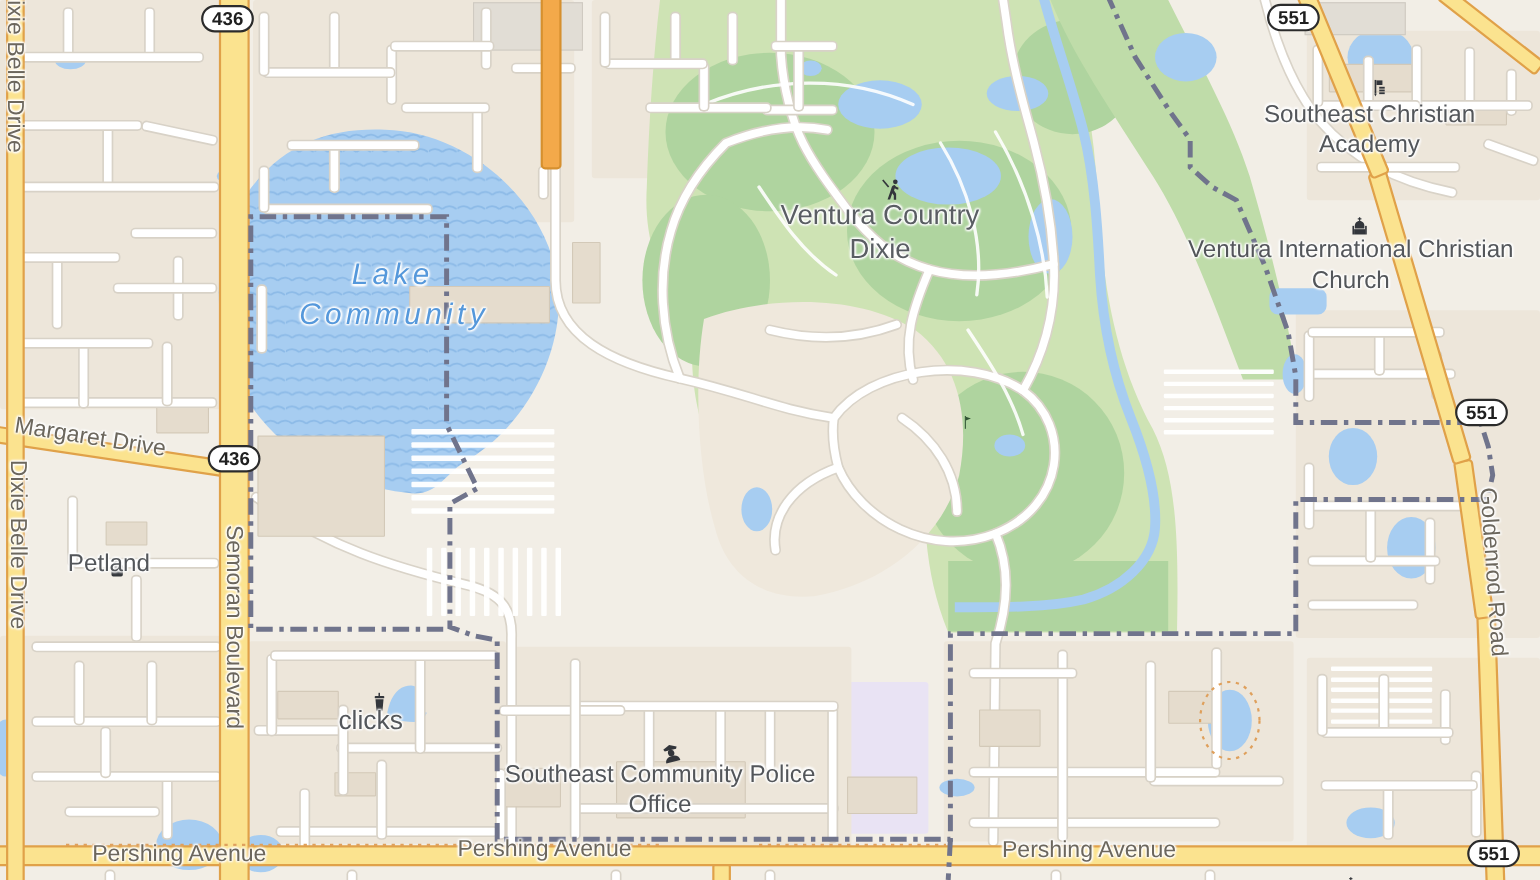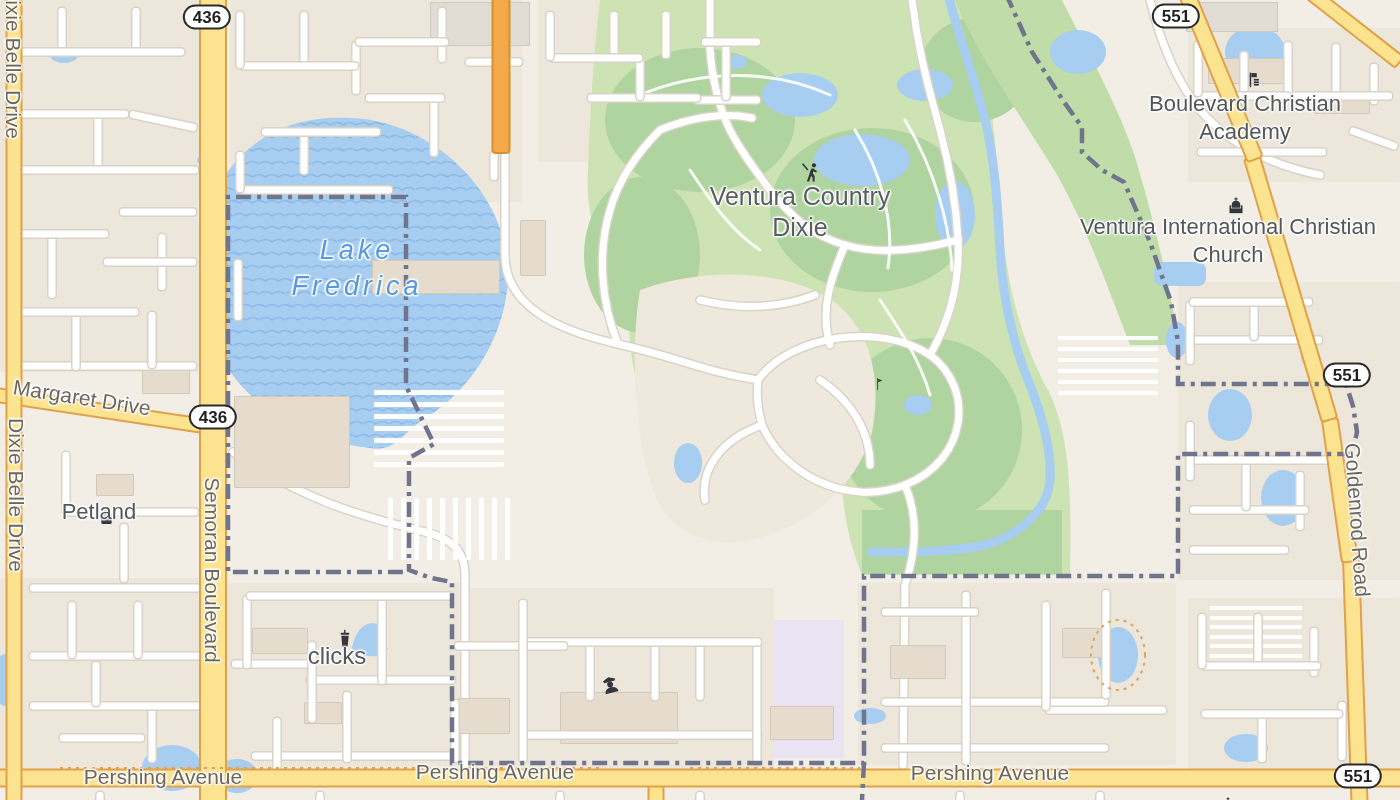--- a/index.html
+++ b/index.html
@@ -296,42 +296,42 @@
     <g stroke="#70748C" stroke-width="4.5" fill="none" stroke-dasharray="15 6 4 6">
       <path d="M1006,-6 L1032,52 L1064,102 L1082,127 L1082,152 L1102,170 L1124,182 L1150,242 L1171,302 L1178,342 L1178,384 L1346,384 L1353,406 L1357,432 L1352,454 L1178,454 L1178,576 L864,576 L864,763 L452,763 L452,582 L431,578 L409,570 L409,458 L434,444 L406,386 L406,197 L228,197 L228,572 L407,572"></path>
       <path d="M864,763 L862,800"></path>
     </g>
     <g stroke="#DFA05C" stroke-width="2" fill="none" stroke-dasharray="3 5">
       <ellipse cx="1118" cy="655" rx="27" ry="35"></ellipse>
       <path d="M60,768 H600 M690,768 H860"></path>
     </g>
   </svg>
 
-  <div class="lbl waterlbl z6" style="left:357px;top:268px;width:170px">Lake Fredrica</div>
+  <div class="lbl waterlbl z6" style="left:357px;top:268px;width:170px">Lake Community</div>
 
   <div class="icon z6" style="left:800px;top:162px">
     <svg width="22" height="22" viewBox="0 0 24 24" fill="#33363B">
       <circle cx="15.2" cy="3.6" r="2.3"></circle>
       <rect x="4.6" y="0.8" width="1.7" height="9" transform="rotate(-40 5.5 5)"></rect>
       <path d="M14.6,6.8 c-1.6,0-2.7,1-3.1,2.3 l-1.5,4.8 -2.5,7.3 h2.5 l2.2,-6.3 1.5,2.3 V21.4 h2.3 v-6 l-2.1,-3.1 0.8,-2.3 c0.9,0.8 2.1,1.3 3.5,1.3 V9.2 c-1.5,-0.1-2.7,-1-3.6,-2.4 Z"></path>
     </svg>
   </div>
   <div class="lbl big z6" style="left:800px;top:212px;width:200px">Ventura Country Dixie</div>
 
   <div class="icon z6" style="left:1243px;top:71px">
     <svg width="20" height="20" viewBox="0 0 24 24" fill="#33363B">
       <rect x="8" y="2" width="1.8" height="15"></rect>
       <path d="M10,2.5 h6.5 v5 h-6.5 z"></path>
       <rect x="13" y="9.5" width="6" height="2"></rect>
         <rect x="13" y="12.5" width="6" height="2"></rect>
         <rect x="13" y="15.5" width="6" height="2"></rect>
       <path d="M7.5,17 l1.4,3 1.4,-3 z"></path>
     </svg>
   </div>
-  <div class="lbl z6" style="left:1245px;top:117px;width:280px">Boulevard Christian Academy</div>
+  <div class="lbl z6" style="left:1245px;top:117px;width:280px">Southeast Christian Academy</div>
 
   <div class="icon z6" style="left:1226px;top:197px">
     <svg width="20" height="20" viewBox="0 0 24 24" fill="#33363B">
       <rect x="11.3" y="0.6" width="1.4" height="4"></rect>
         <rect x="10" y="1.7" width="4" height="1.3"></rect>
       <path d="M12,4.6 c-3.6,0-5.2,2.6-5.2,5.2 V13 h10.4 V9.8 C17.2,7.2 15.6,4.6 12,4.6 Z"></path>
       <rect x="4.2" y="10" width="1.8" height="9.4"></rect>
         <rect x="18" y="10" width="1.8" height="9.4"></rect>
       <rect x="6" y="13.6" width="12" height="5.8"></rect>
     </svg>
@@ -357,20 +357,21 @@
 
   <div class="icon z6" style="left:599px;top:673px">
     <svg width="22" height="22" viewBox="0 0 24 24" fill="#33363B">
       <g transform="rotate(-14 12 12)">
         <path d="M5.2,7.6 L12,4.4 L18.8,7.6 L17.8,9.6 H6.2 Z"></path>
         <circle cx="12" cy="12.6" r="3.2"></circle>
         <path d="M4.8,21.6 c0,-4 3.2,-6 7.2,-6 s7.2,2 7.2,6 z"></path>
       </g>
     </svg>
   </div>
+  <div class="lbl z6" style="left:600px;top:717px;width:300px">Southeast Community Police Office</div>
 
   <div class="icon z6" style="left:871px;top:377px">
     <svg width="14" height="14" viewBox="0 0 24 24" fill="#2F5233">
       <rect x="10.5" y="2" width="1.6" height="20"></rect>
         <path d="M12,3 l8,3 -8,3 z"></path>
     </svg>
   </div>
   <div class="icon z6" style="left:1219px;top:797px">
     <svg width="18" height="18" viewBox="0 0 24 24" fill="#33363B">
       <rect x="11.3" y="0.6" width="1.4" height="4"></rect>

